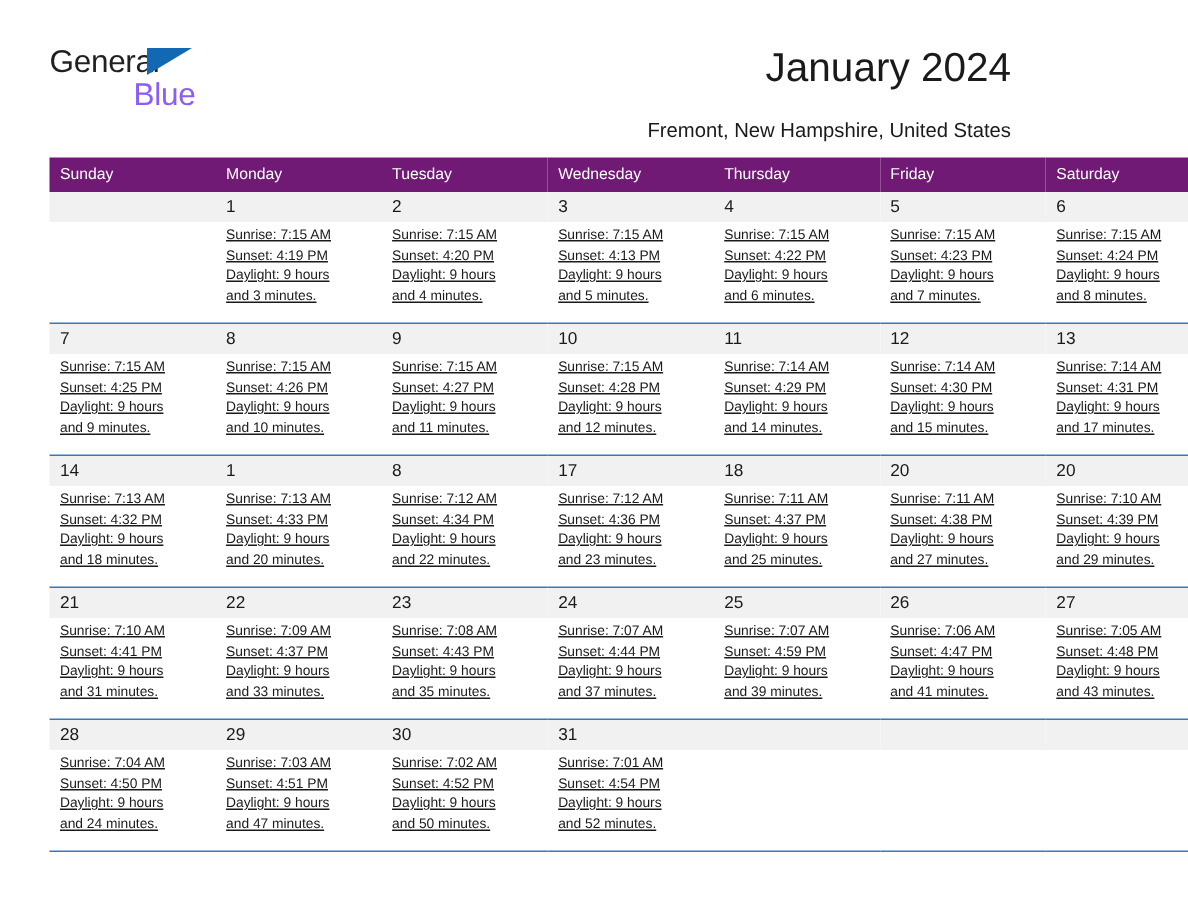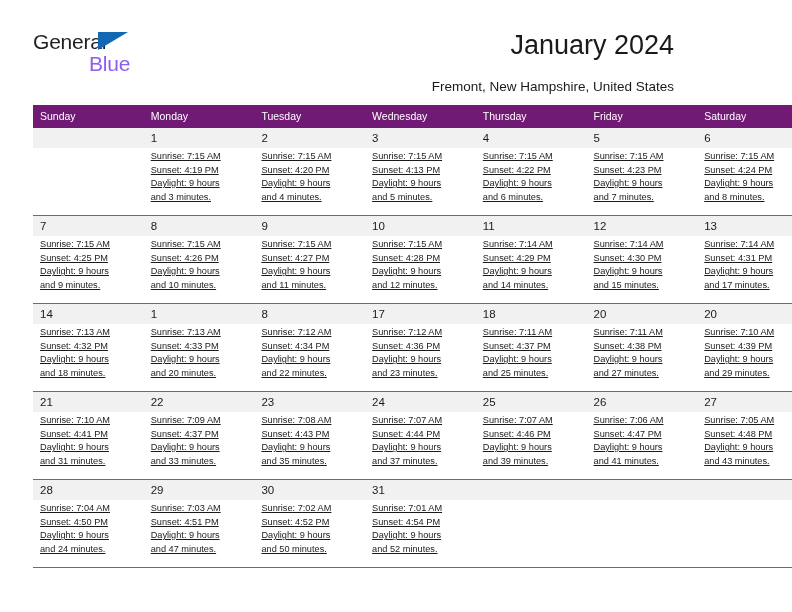--- a/index.html
+++ b/index.html
@@ -404,21 +404,21 @@
               <div>Sunrise: 7:07 AM</div>
               <div>Sunset: 4:44 PM</div>
               <div>Daylight: 9 hours</div>
               <div>and 37 minutes.</div>
             </div>
           </td>
           <td>
             <div class="daynum">25</div>
             <div class="info">
               <div>Sunrise: 7:07 AM</div>
-              <div>Sunset: 4:46 PM</div>
+              <div>Sunset: 4:59 PM</div>
               <div>Daylight: 9 hours</div>
               <div>and 39 minutes.</div>
             </div>
           </td>
           <td>
             <div class="daynum">26</div>
             <div class="info">
               <div>Sunrise: 7:06 AM</div>
               <div>Sunset: 4:47 PM</div>
               <div>Daylight: 9 hours</div>

